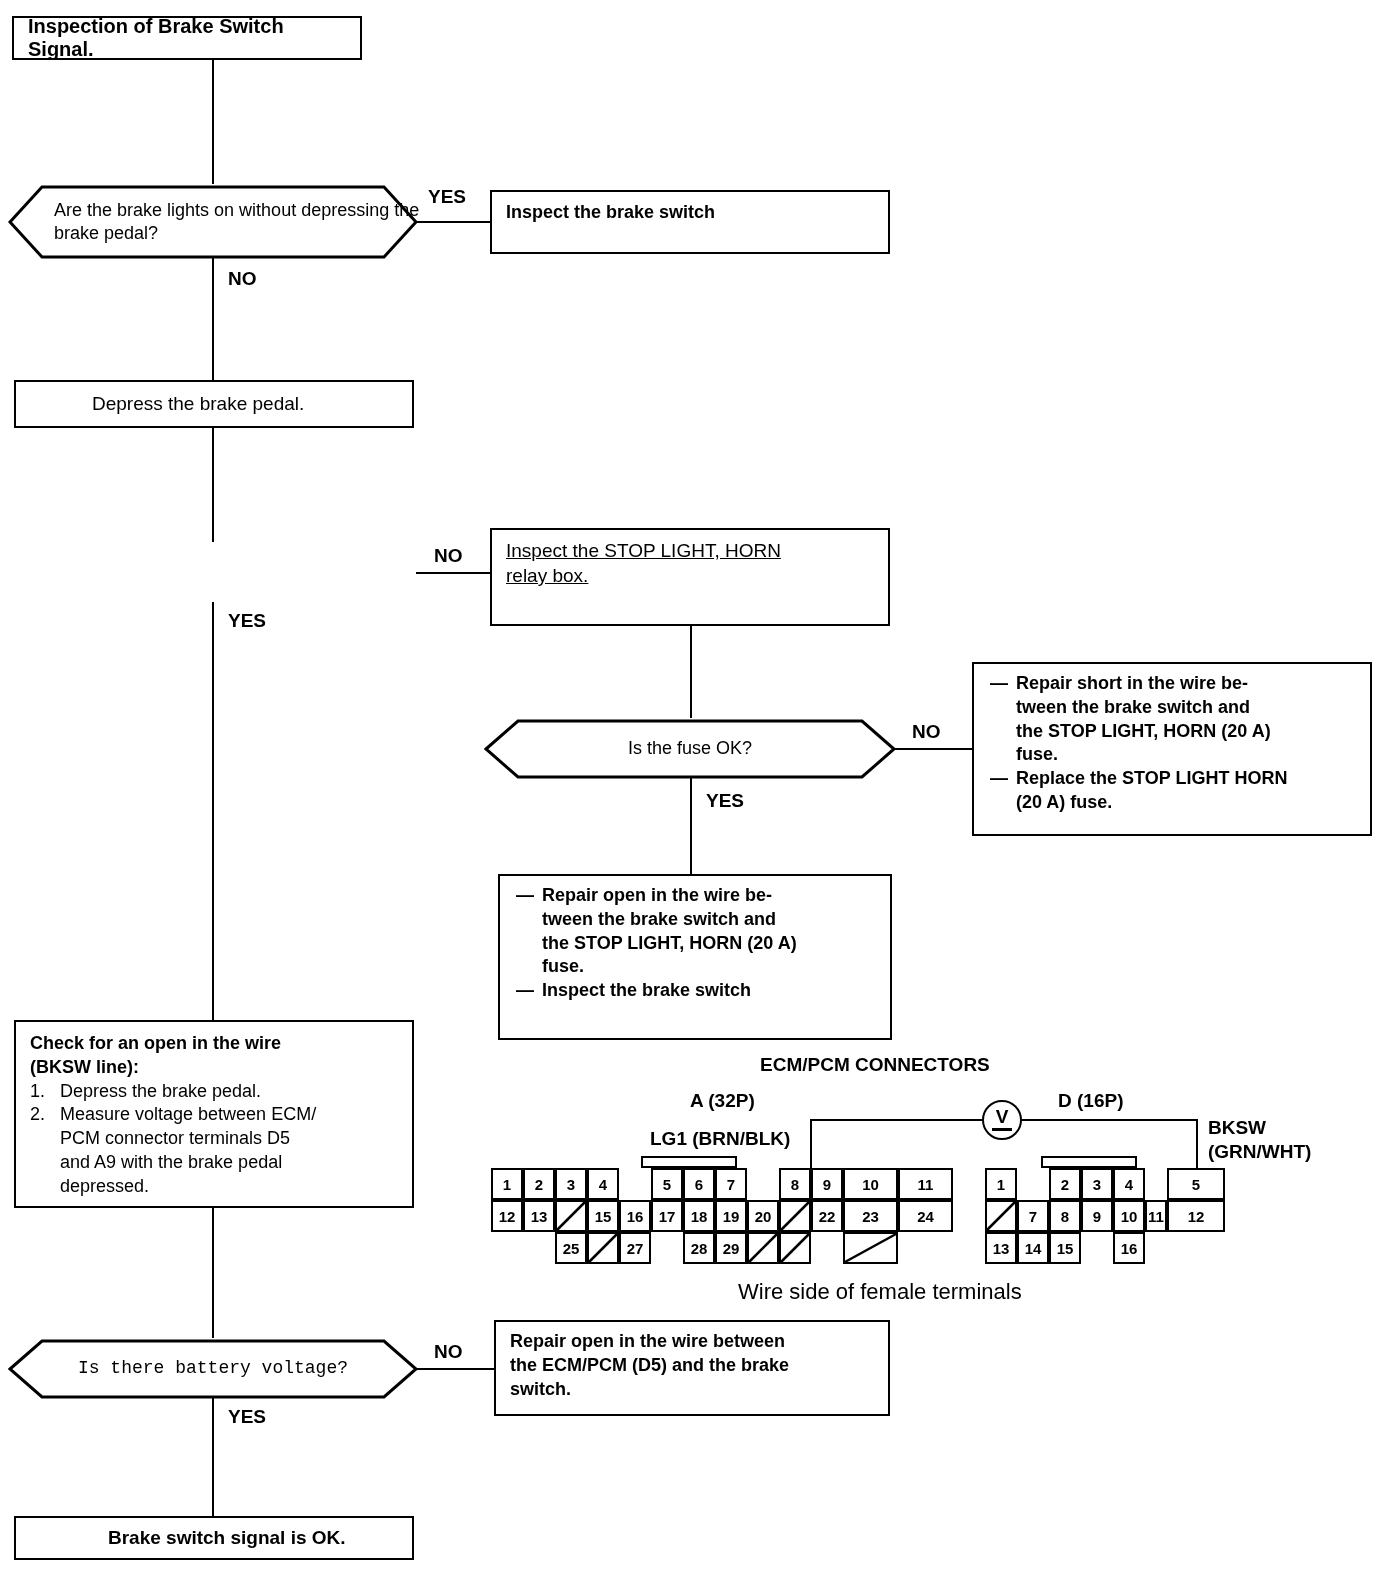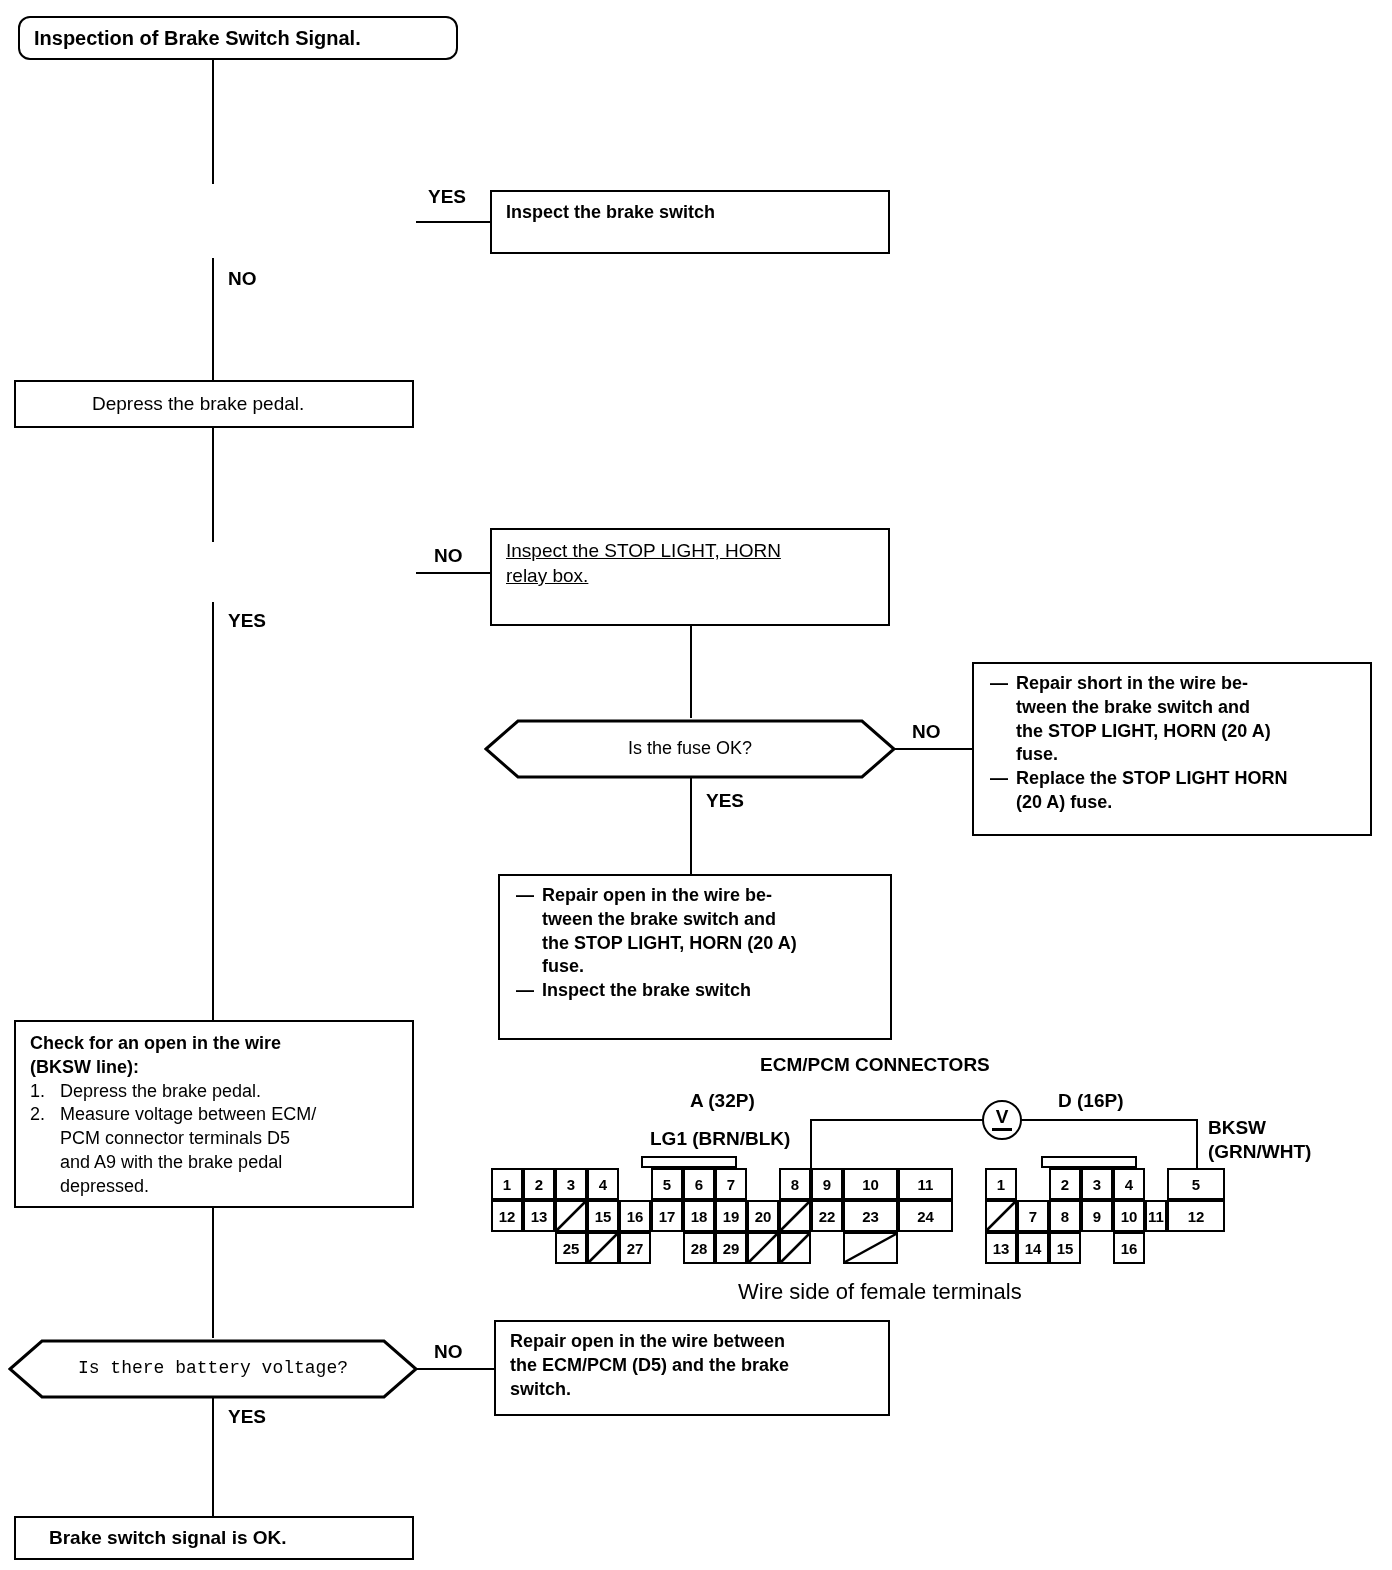--- a/index.html
+++ b/index.html
@@ -88,26 +88,34 @@
     font-weight:bold;
   }
   .meter .vletter{ font-size:19px; line-height:1; margin-top:-2px;}
   .meter .vbar{ width:20px; height:2.5px; background:#000; margin-top:2px;}
 </style>
 </head>
 <body>
 
 <div id="page">
 
-  <div class="box" style="left:18px; top:16px; width:440px; height:44px;border-radius:12px;">
+  <div class="box" style="left:12px; top:16px; width:350px; height:44px;">
     <div class="txt bold t20">Inspection of Brake Switch Signal.</div>
   </div>
 
   <div class="line vline" style="left:212px; top:60px; height:124px;"></div>
 
+  <div class="hex leftalign" style="left:8px; top:184px; width:410px; height:76px;">
+    <svg width="410" height="76" viewBox="0 0 410 76">
+      <polygon points="2,38 34,3 376,3 408,38 376,73 34,73" fill="#fff" stroke="#000" stroke-width="3"></polygon>
+    </svg>
+    <div class="hexlabel">
+      <span>Are the brake lights on without depressing the brake pedal?</span>
+    </div>
+  </div>
 
   <div class="line hline" style="left:416px; top:221px; width:74px;"></div>
   <div class="lbl" style="left:428px; top:186px;">YES</div>
 
   <div class="line vline" style="left:212px; top:258px; height:122px;"></div>
   <div class="lbl" style="left:228px; top:268px;">NO</div>
 
   <div class="box" style="left:490px; top:190px; width:400px; height:64px;">
     <div class="txt bold t18" style="align-self:flex-start;padding-top:10px;">Inspect the brake switch</div>
   </div>
@@ -330,16 +338,16 @@
 
   <div class="box" style="left:494px; top:1320px; width:396px; height:96px; align-items:flex-start;">
     <div class="txt bold t18 lh" style="padding-top:8px;">
       <div>Repair open in the wire between</div>
       <div>the ECM/PCM (D5) and the brake</div>
       <div>switch.</div>
     </div>
   </div>
 
   <div class="box" style="left:14px; top:1516px; width:400px; height:44px;">
-    <div class="txt bold t19" style="padding-left:33px;">Brake switch signal is OK.</div>
+    <div class="txt bold t19" style="padding-left:92px;">Brake switch signal is OK.</div>
   </div>
 
 </div>
 
 </body></html>

